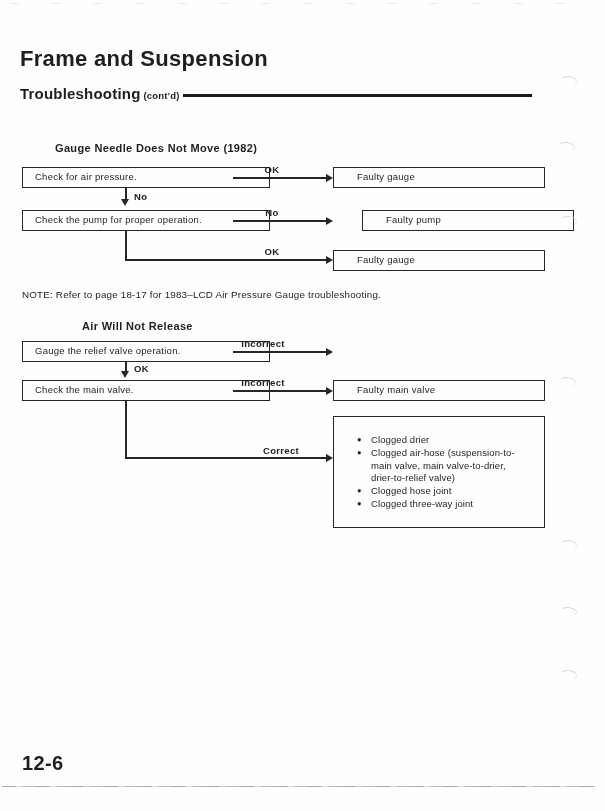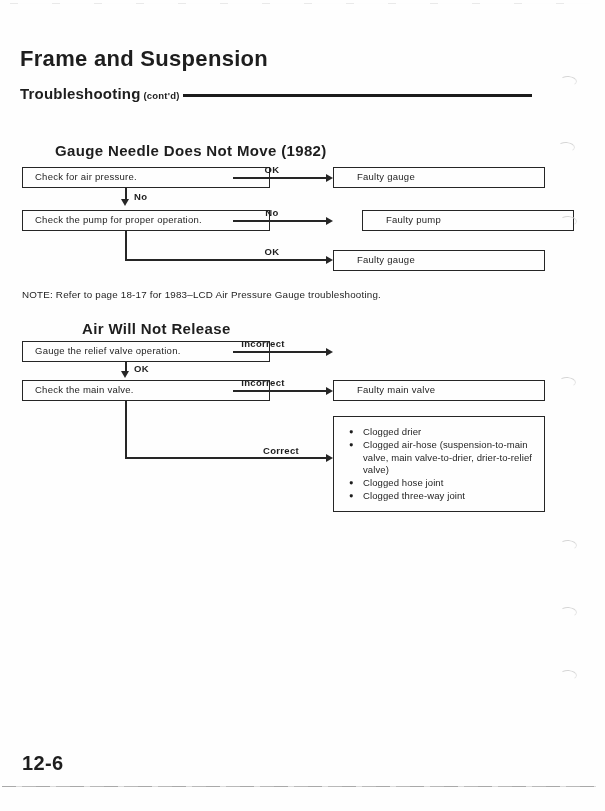--- a/index.html
+++ b/index.html
@@ -7,42 +7,42 @@
   .page{
     position:relative;width:605px;height:811px;background:#fefefe;
     font-family:"Liberation Sans",sans-serif;color:#1e1e1e;overflow:hidden;
   }
   
   .h1{position:absolute;left:20px;top:46px;font-size:22px;font-weight:bold;letter-spacing:.3px;}
   .h2{position:absolute;left:20px;top:85px;font-size:15px;font-weight:bold;letter-spacing:.2px;}
   .h2 .cont{font-size:9.5px;font-weight:bold;margin-left:3px;}
   .h2rule{position:absolute;left:183px;top:94px;width:349px;height:2.5px;background:#1b1b1b;}
   
-  .caption{position:absolute;font-size:15px;font-weight:bold;letter-spacing:.35px;}
+  .caption{position:absolute;font-size:11px;font-weight:bold;letter-spacing:.35px;}
   .fbox{
     position:absolute;height:21px;border:1.5px solid #262626;background:#fefefe;
     font-size:9.5px;letter-spacing:.25px;line-height:18px;white-space:nowrap;
   }
   .step{left:22px;width:248px;padding-left:12px;}
   .result{left:333px;width:212px;padding-left:23px;}
   .hline{position:absolute;height:1.5px;background:#262626;}
   .vline{position:absolute;width:1.5px;background:#262626;}
   .ah-r{position:absolute;width:0;height:0;border-left:7px solid #262626;border-top:4px solid transparent;border-bottom:4px solid transparent;}
   .ah-d{position:absolute;width:0;height:0;border-top:7px solid #262626;border-left:4px solid transparent;border-right:4px solid transparent;}
   .elabel{position:absolute;font-size:9.5px;font-weight:bold;letter-spacing:.3px;transform:translateX(-50%);}
   .elabel-side{position:absolute;font-size:9.5px;font-weight:bold;letter-spacing:.3px;}
   
   .note{position:absolute;left:22px;top:289px;font-size:9.8px;letter-spacing:.2px;}
   
   .listbox{
     position:absolute;left:333px;top:416px;width:212px;min-height:78px;
     border:1.5px solid #262626;background:#fefefe;padding:5px 3px 4px 11px;
     font-size:9.5px;letter-spacing:.1px;
   }
-  .listbox ul{margin:4px;padding:0;list-style:none;}
+  .listbox ul{margin:12px;padding:0;list-style:none;}
   .listbox li{position:relative;padding-left:14px;line-height:12.8px;}
   .listbox li::before{content:"\25CF";position:absolute;left:0;top:0;font-size:7.5px;line-height:12.8px;}
   
   .pageno{position:absolute;left:22px;top:752px;font-size:20px;font-weight:bold;letter-spacing:.4px;}
   .bottomline{position:absolute;left:2px;top:786px;width:594px;height:1px;
     background:repeating-linear-gradient(90deg,#a9a9a9 0 14px,#dcdcdc 14px 20px,#b9b9b9 20px 34px);}
   .topline{position:absolute;left:10px;top:3px;width:580px;height:1px;
     background:repeating-linear-gradient(90deg,#e9e9e9 0 8px,#fdfdfd 8px 42px);}
   
   .curl{position:absolute;width:17px;height:10px;border:1.5px solid transparent;

